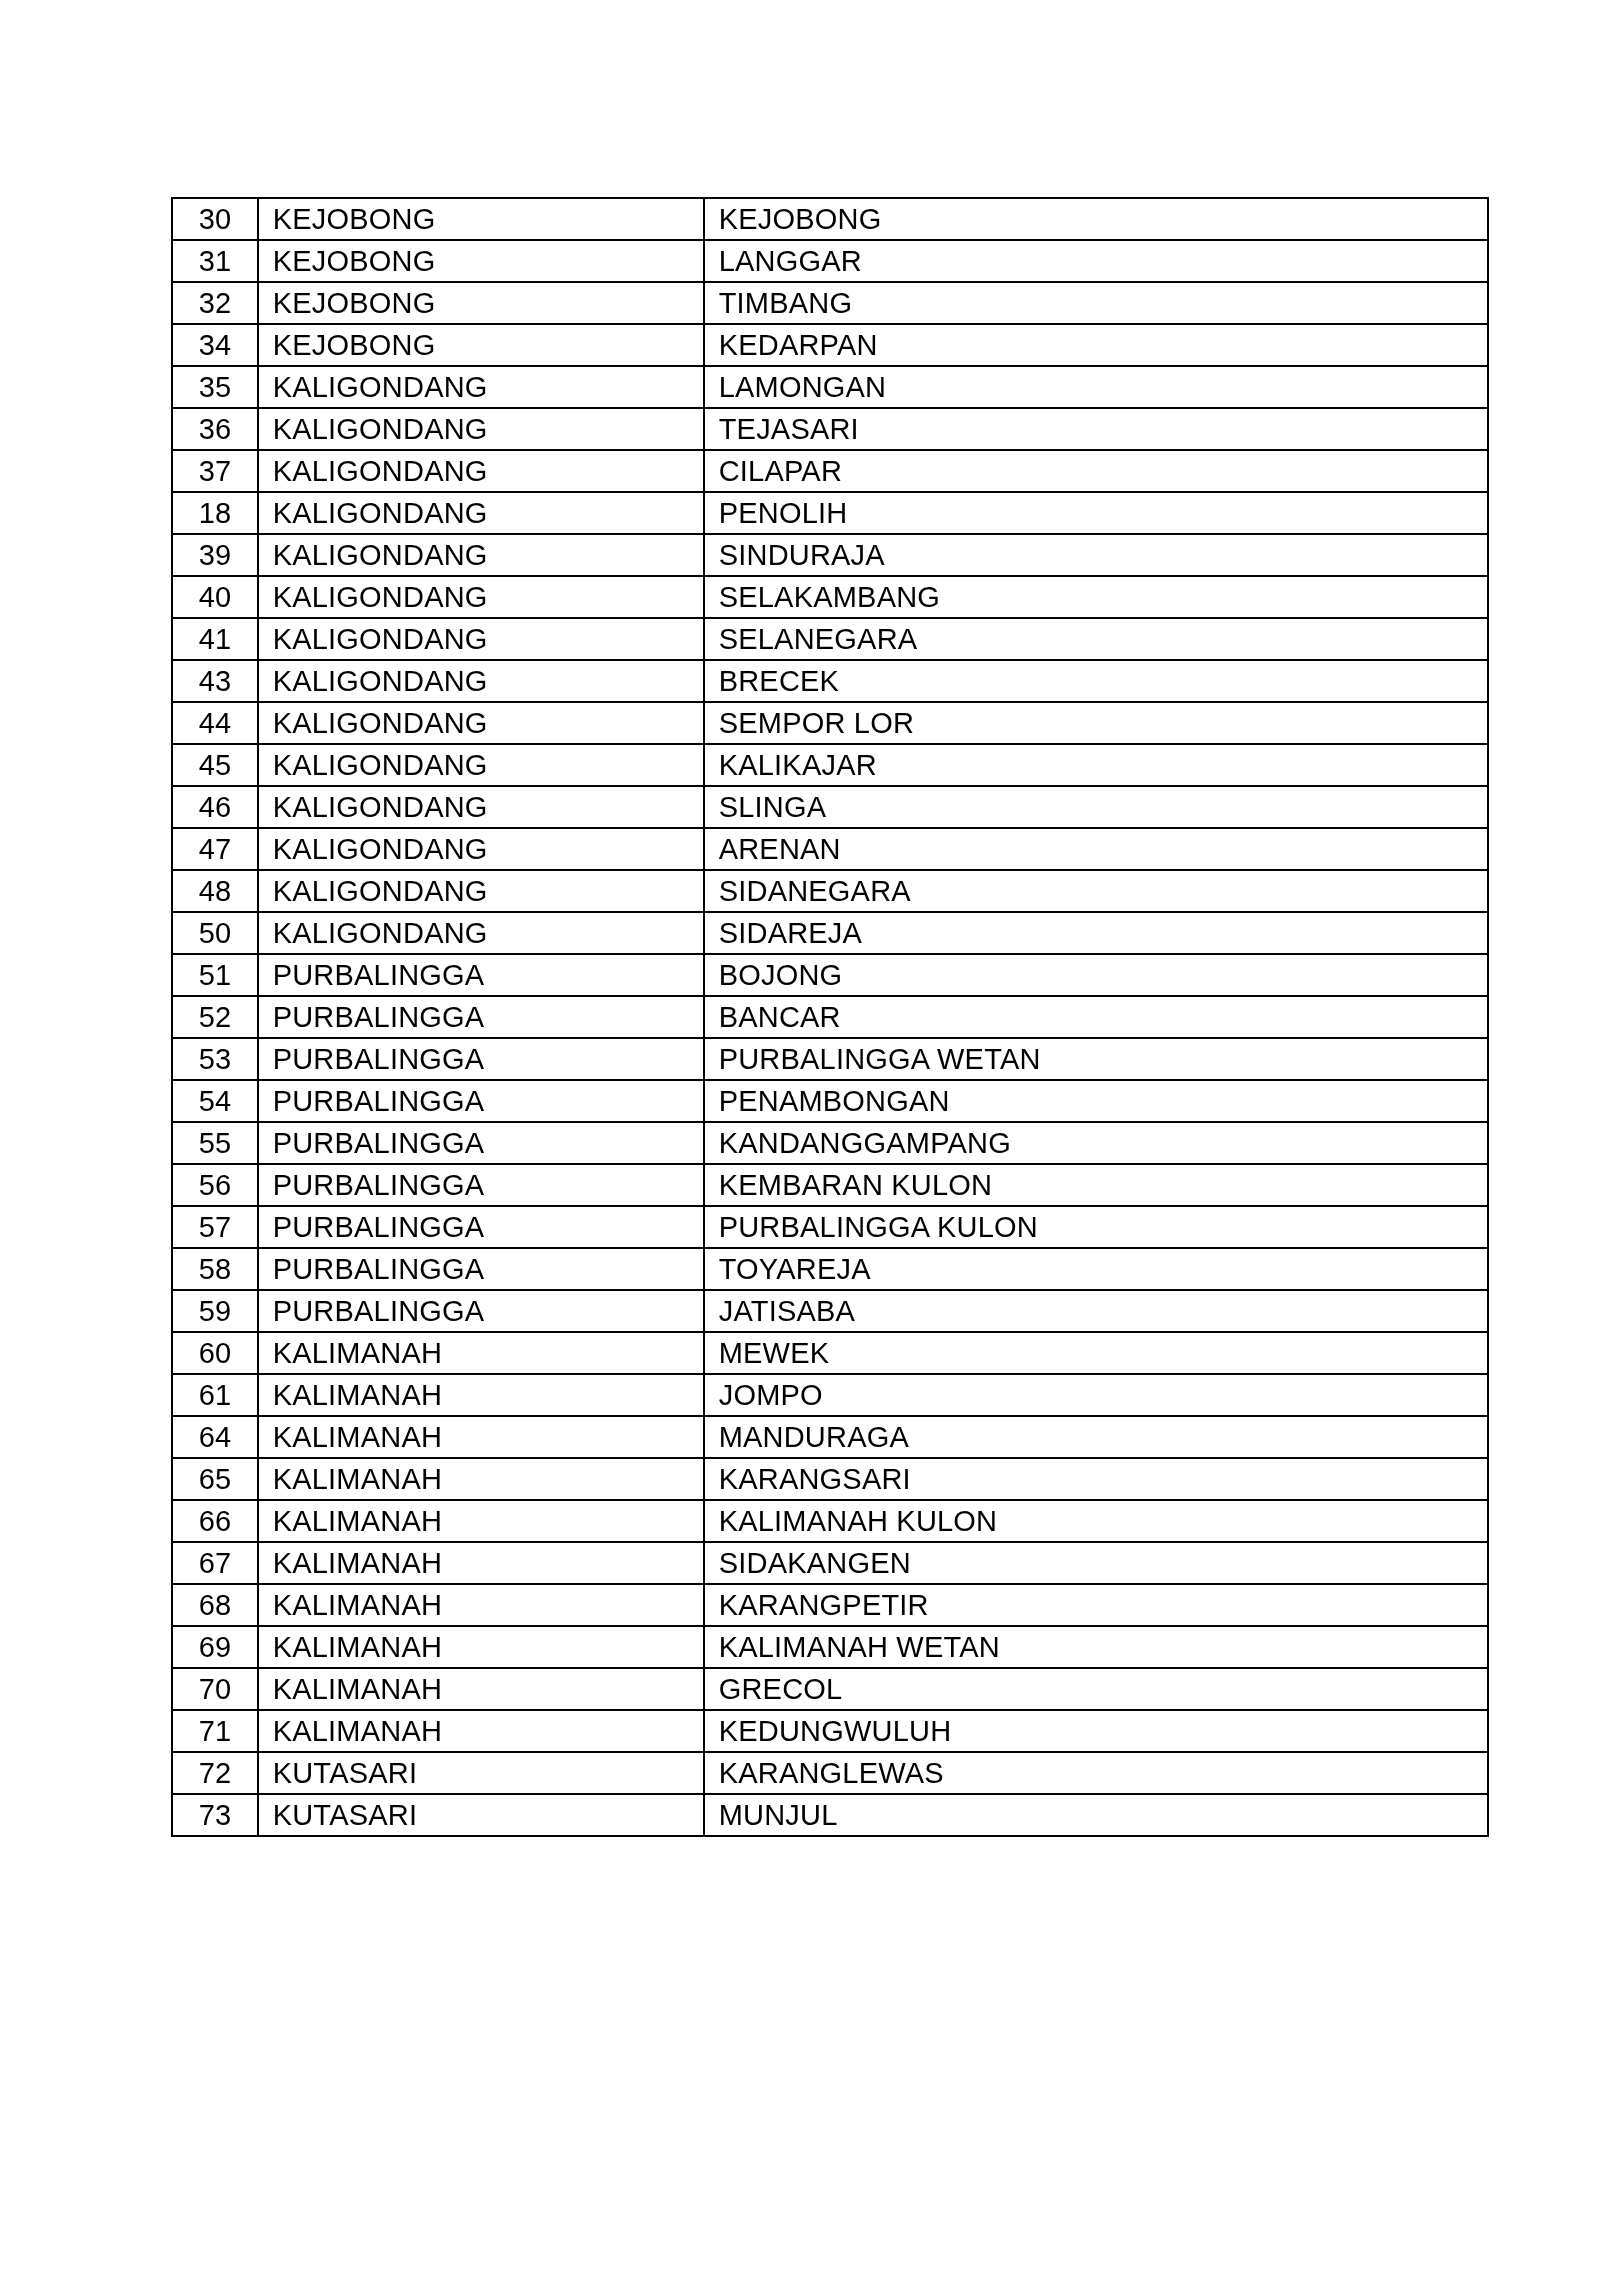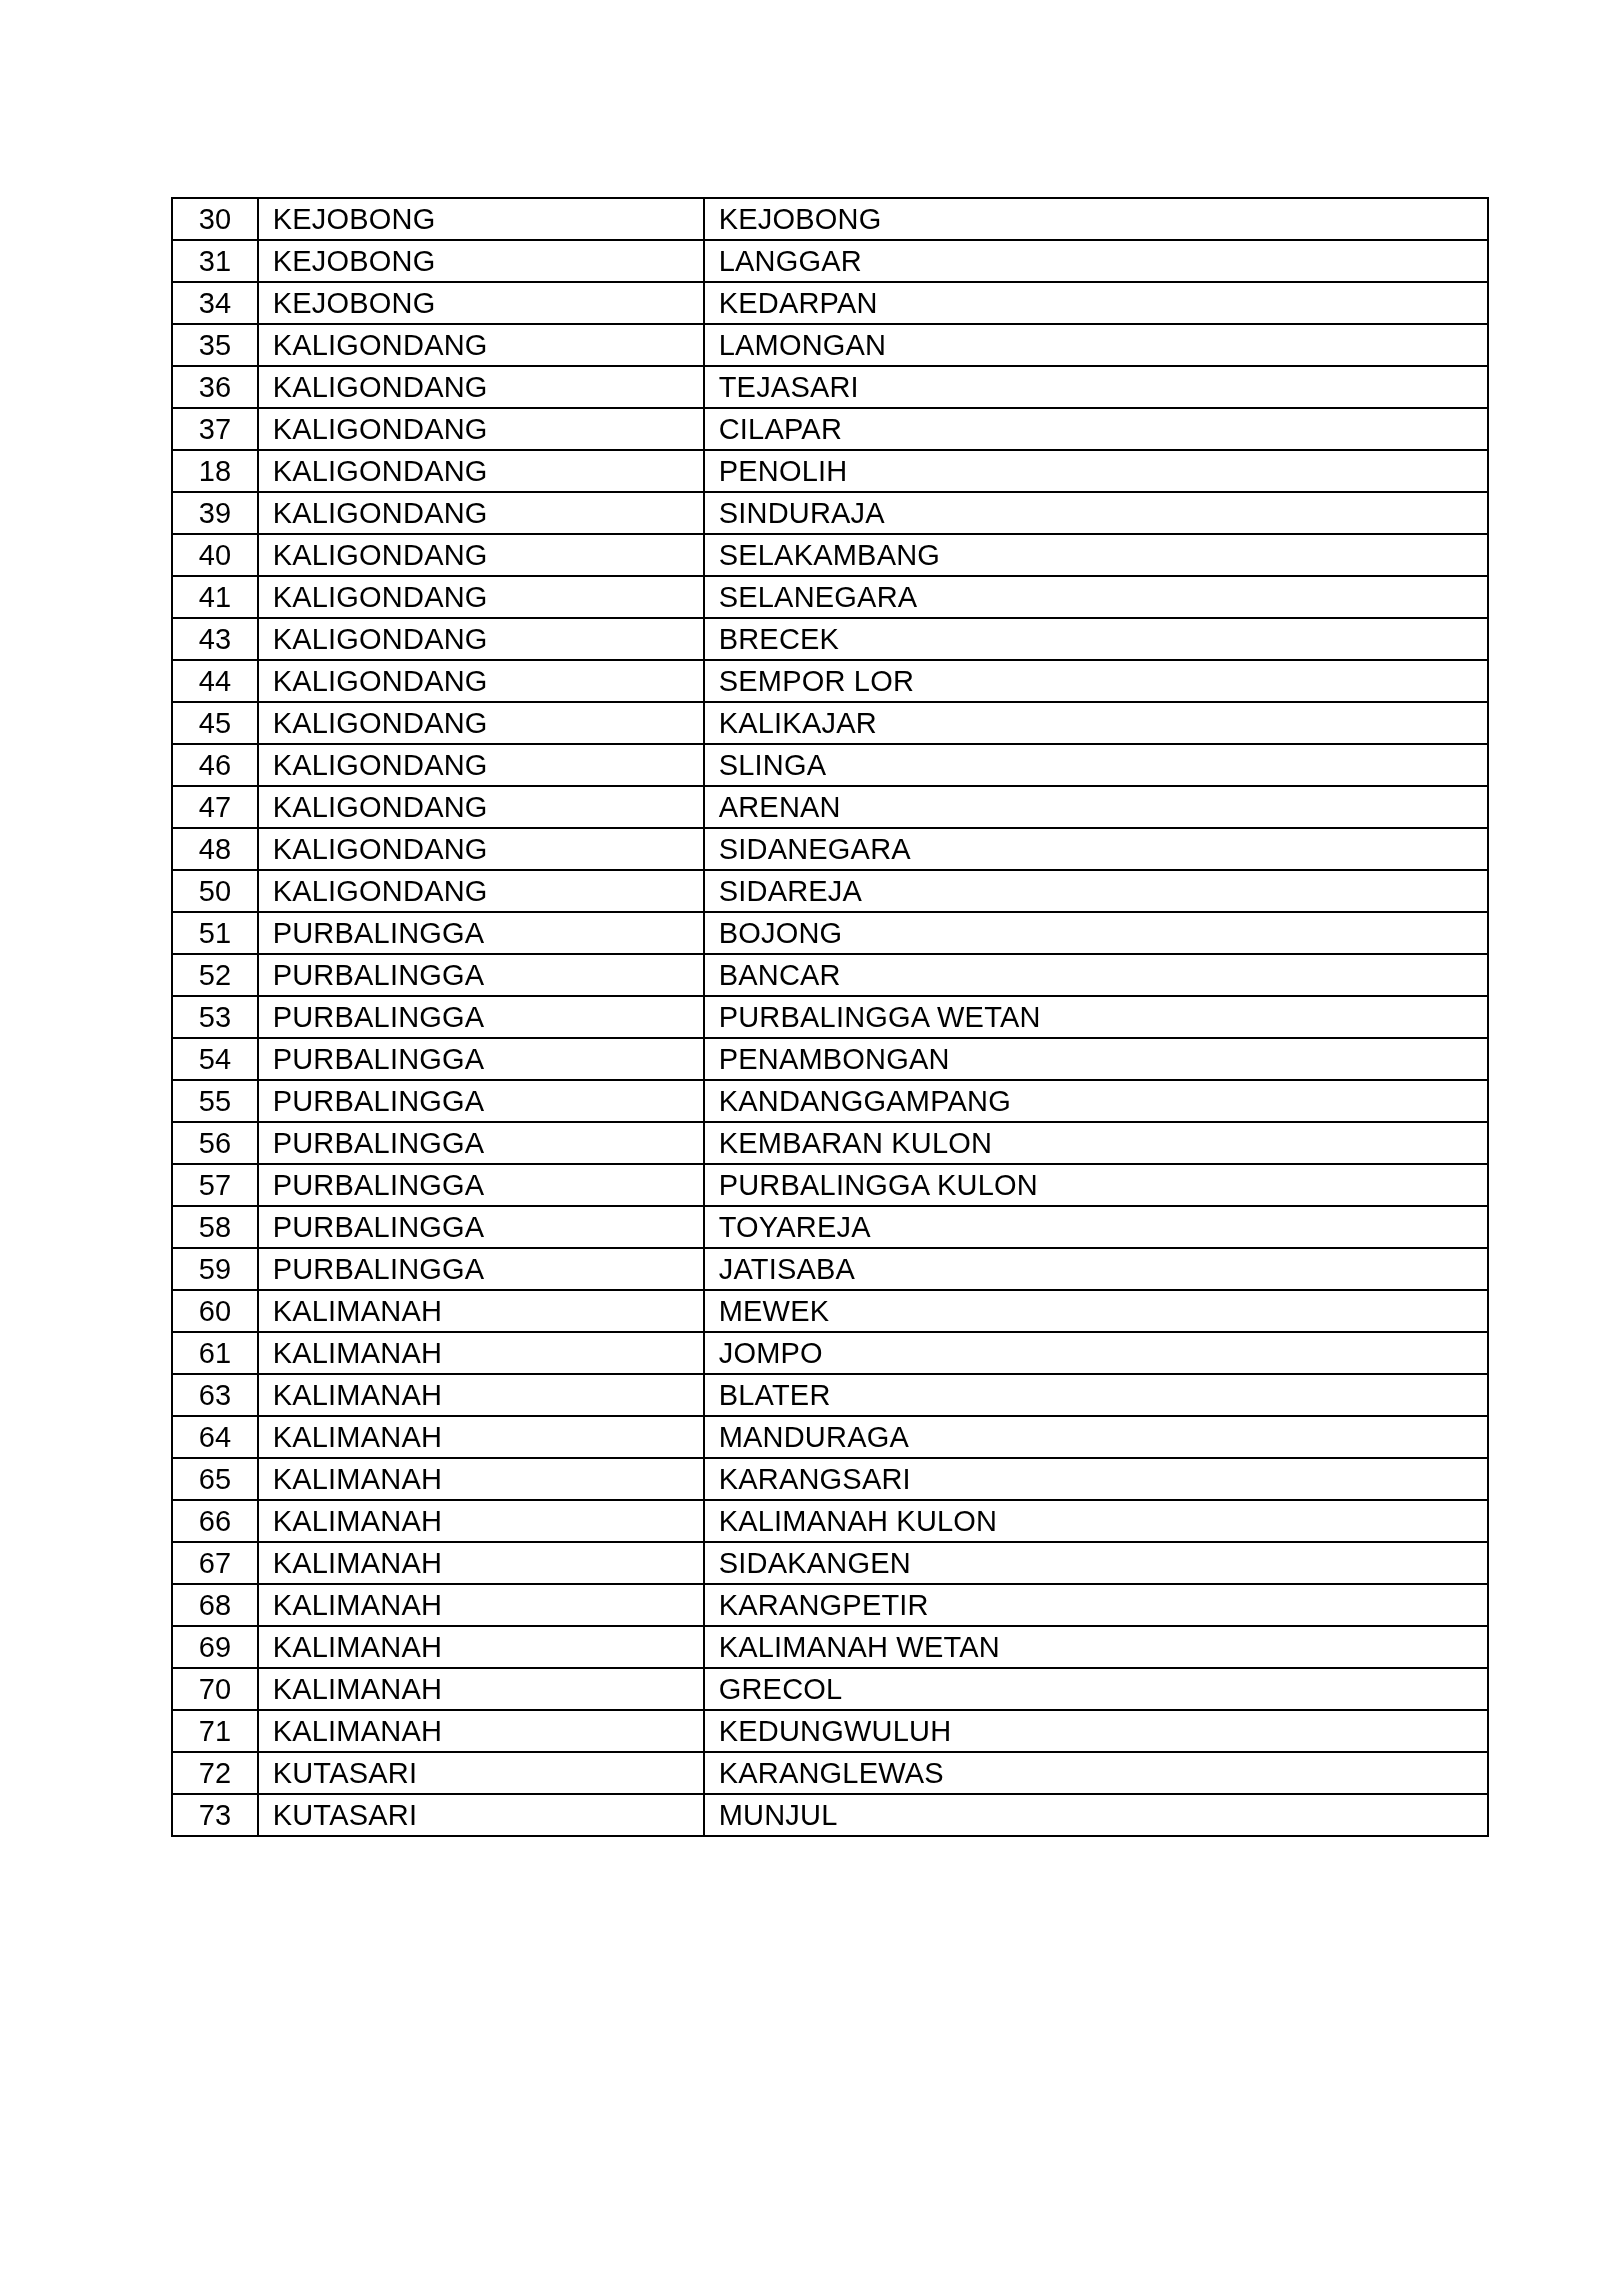--- a/index.html
+++ b/index.html
@@ -58,20 +58,25 @@
           <td class="num">30</td>
           <td>KEJOBONG</td>
           <td>KEJOBONG</td>
         </tr>
         <tr>
           <td class="num">31</td>
           <td>KEJOBONG</td>
           <td>LANGGAR</td>
         </tr>
         <tr>
+          <td class="num">32</td>
+          <td>KEJOBONG</td>
+          <td>TIMBANG</td>
+        </tr>
+        <tr>
           <td class="num">34</td>
           <td>KEJOBONG</td>
           <td>KEDARPAN</td>
         </tr>
         <tr>
           <td class="num">35</td>
           <td>KALIGONDANG</td>
           <td>LAMONGAN</td>
         </tr>
         <tr>
@@ -186,25 +191,20 @@
         </tr>
         <tr>
           <td class="num">60</td>
           <td>KALIMANAH</td>
           <td>MEWEK</td>
         </tr>
         <tr>
           <td class="num">61</td>
           <td>KALIMANAH</td>
           <td>JOMPO</td>
-        </tr>
-        <tr>
-          <td class="num">63</td>
-          <td>KALIMANAH</td>
-          <td>BLATER</td>
         </tr>
         <tr>
           <td class="num">64</td>
           <td>KALIMANAH</td>
           <td>MANDURAGA</td>
         </tr>
         <tr>
           <td class="num">65</td>
           <td>KALIMANAH</td>
           <td>KARANGSARI</td>

